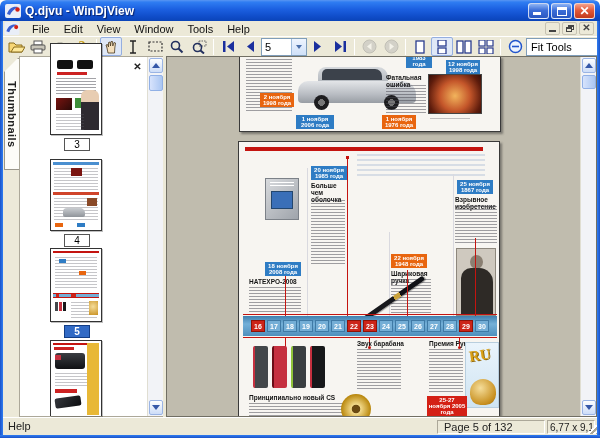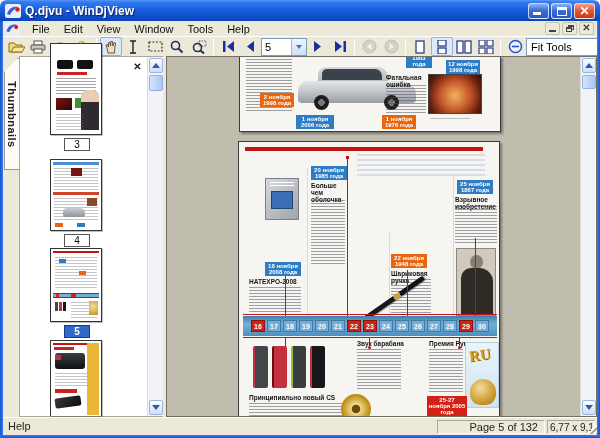--- a/index.html
+++ b/index.html
@@ -498,21 +498,21 @@
         <div class="sb-thumb" style="top:18px;height:14px;"></div>
         <div class="sb-btn sb-dn" style="bottom:1px;">
             <i></i>
           </div>
       </div>
     </div>
   </div>
 
   <div class="statusbar">
     <span style="position:absolute;left:8px;top:2px;">Help</span>
-    <span class="sb-pane" style="left:437px;width:108px;text-align:right;">Page 5 of 132</span>
+    <span class="sb-pane" style="left:437px;width:108px;text-align:left;">Page 5 of 132</span>
     <span class="sb-pane" style="left:547px;width:48px;font-size:10px;padding:0 2px;white-space:nowrap;overflow:hidden;">6,77 x 9,19 cm</span>
     <span class="grip"></span>
   </div>
 
   <div class="side-border l"></div>
   <div class="side-border r"></div>
   <div class="bot-border"></div>
 </div>
 
 </body></html>

